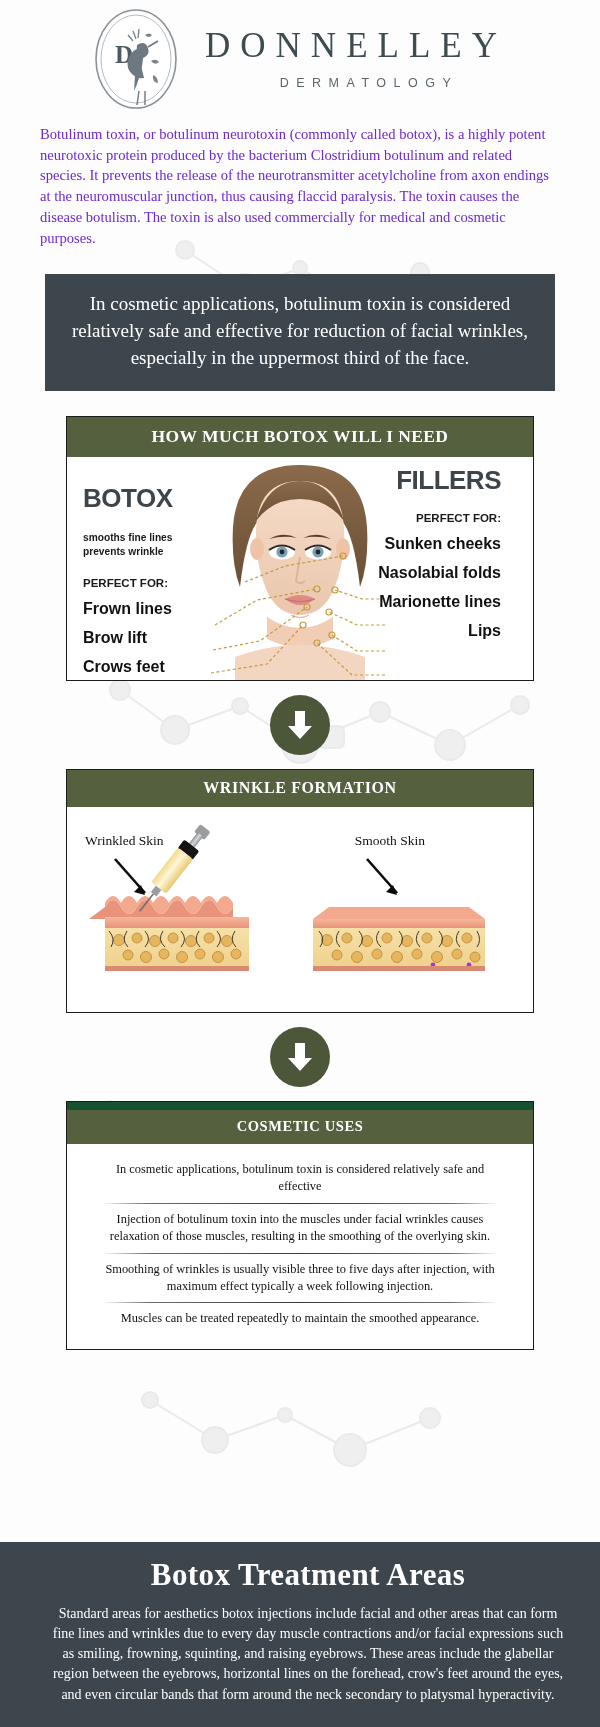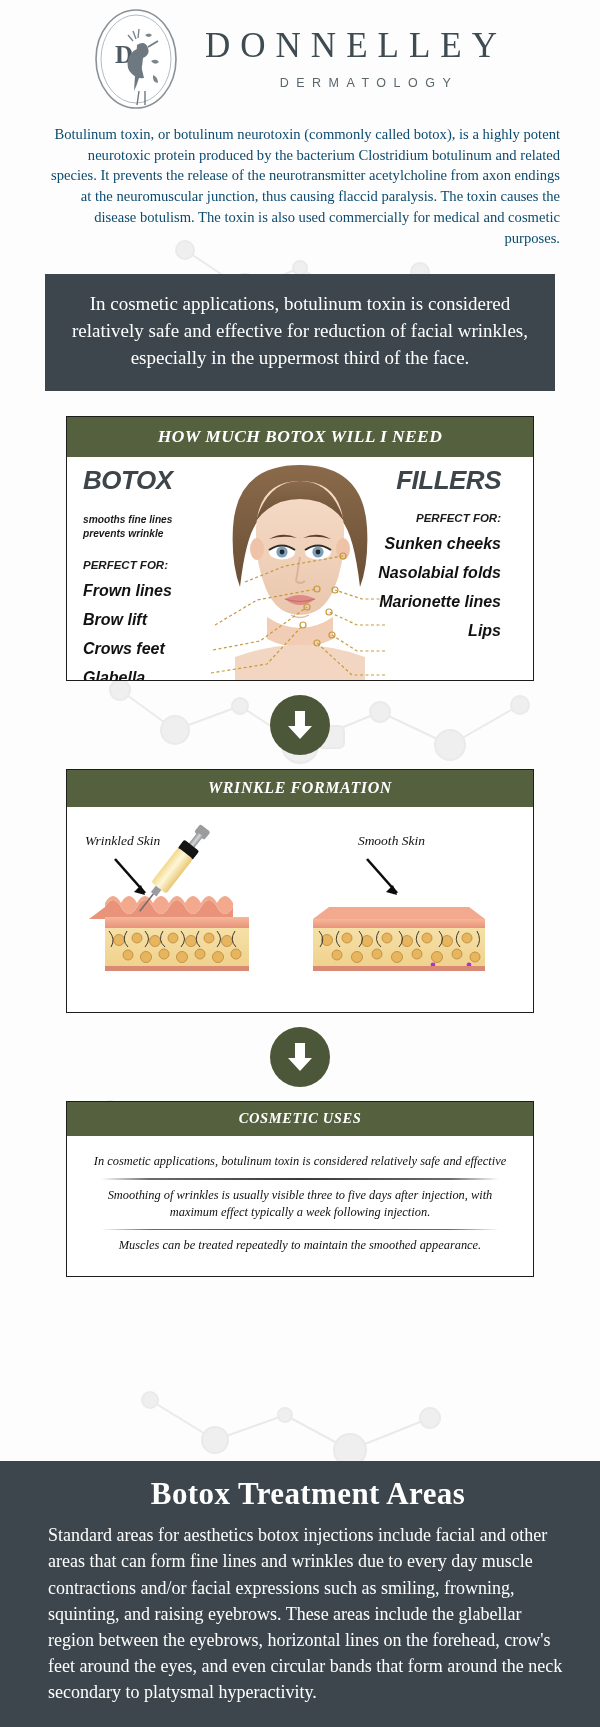--- a/index.html
+++ b/index.html
@@ -16,64 +16,64 @@
   .molecules{position:absolute;left:0;top:0;width:600px;height:1727px;z-index:0;pointer-events:none;opacity:.75;}
 
   
   .logo-band{position:relative;z-index:2;height:118px;display:flex;align-items:center;justify-content:center;gap:16px;}
   .logo-mark{width:86px;height:104px;flex:0 0 auto;}
   .logo-text{display:flex;flex-direction:column;align-items:center;}
   .logo-name{font-family:"Liberation Serif", serif;font-size:35px;letter-spacing:10px;color:#3e4c52;line-height:1.05;padding-left:10px;}
   .logo-sub{font-family:"Liberation Sans", sans-serif;font-size:12.5px;letter-spacing:7.5px;color:#5a666c;margin-top:11px;padding-left:8px;margin-left:28px;}
 
   
-  .intro{position:relative;z-index:2;width:520px;margin:6px auto 16px;text-align:right;font-size:14.6px;line-height:1.42;color:#0c4a6e;}
+  .intro{position:relative;z-index:2;width:520px;margin:6px auto 16px;text-align:left;font-size:14.6px;line-height:1.42;color:#6d28d9;}
 
   
   .quote-box{position:relative;z-index:2;width:466px;margin:26px auto 0;background:#3c464c;color:#fff;
              text-align:center;padding:17px 22px 19px;font-size:19px;line-height:1.42;}
 
   
-  .panel{position:relative;z-index:2;margin:0 auto;border:1.5px solid #1d1d1d;background:#14532d;font-style:italic;}
+  .panel{position:relative;z-index:2;margin:0 auto;border:1.5px solid #1d1d1d;background:#14532d;}
   .panel-head{background:#55603f;color:#fff;text-align:center;font-weight:bold;}
   .panel-body{background:#fff;}
 
   
   .sec1{width:466px;margin-top:25px;}
   .sec1 .panel-head{font-size:17.5px;letter-spacing:.4px;padding:9px 0 10px;}
   .sec1 .panel-body{height:223px;position:relative;overflow:hidden;}
   .col-title{font-family:"Liberation Sans", sans-serif;font-weight:bold;font-size:26px;color:#3d444a;letter-spacing:-.5px;line-height:1;}
   .col-sub{font-family:"Liberation Sans", sans-serif;font-weight:bold;font-size:10.2px;color:#1a1a1a;line-height:1.32;margin-top:20px;}
   .perfect{font-family:"Liberation Sans", sans-serif;font-weight:bold;font-size:11.5px;color:#1a1a1a;}
   .bullet{font-family:"Liberation Sans", sans-serif;font-weight:bold;font-size:16px;color:#111;margin-top:11px;white-space:nowrap;}
-  .left-col{position:absolute;left:16px;top:10px;width:150px;}
+  .left-col{position:absolute;left:16px;top:28px;width:150px;}
   .right-col{position:absolute;right:32px;top:10px;width:160px;text-align:right;}
   .left-col .perfect{margin-top:19px;}
   .right-col .perfect{margin-top:19px;}
 
   
   .arrow-circle{position:relative;z-index:3;width:60px;height:60px;border-radius:50%;background:#4c5739;margin:0 auto;display:flex;align-items:center;justify-content:center;}
 
   
   .sec2{width:466px;}
   .sec2 .panel-head{font-size:16px;letter-spacing:.6px;padding:9px 0 10px;}
   .sec2 .panel-body{height:205px;position:relative;overflow:hidden;}
   .skin-label{position:absolute;font-family:"Liberation Serif", serif;font-size:13.5px;color:#111;}
 
   
   .sec3{width:466px;}
-  .sec3 .panel-head{font-size:14.5px;letter-spacing:.6px;padding:8px 0 9px;}
+  .sec3 .panel-head{font-size:14.5px;letter-spacing:.6px;padding:8px 0 9px;margin-top:8px;}
   .sec3 .panel-body{padding:10px 26px 14px;}
   .use-item{text-align:center;font-size:12.4px;line-height:1.36;color:#111;padding:7px 0 8px;}
   .use-sep{height:1px;background:linear-gradient(90deg,rgba(0,0,0,0) 0%,#6d6d6d 12%,#3a3a3a 50%,#6d6d6d 88%,rgba(0,0,0,0) 100%);margin:0 8px;}
 
   
   .footer{position:absolute;left:0;bottom:0;width:600px;background:#3c464c;color:#fff;z-index:4;padding:16px 8px 22px;}
   .footer h1{margin:0;text-align:center;font-size:31px;font-weight:bold;letter-spacing:.4px;line-height:1.1;}
-  .footer p{margin:11px auto 0;width:520px;font-size:18px;line-height:1.45;}
+  .footer p{margin:11px auto 0;width:520px;text-align:center;font-size:14px;line-height:1.45;}
 </style>
 </head>
 <body>
 
 <div class="page">
 
   <svg class="molecules" viewBox="0 0 600 1727" preserveAspectRatio="none">
     <g fill="#ebebeb" stroke="#e4e4e4" stroke-width="2">
       <line x1="185" y1="250" x2="245" y2="290"></line>
         <line x1="245" y1="290" x2="300" y2="268"></line>
@@ -378,20 +378,21 @@
       <path d="M10 2 h10 v15 h7 l-12 13 l-12 -13 h7 z" fill="#ffffff"></path>
     </svg>
   </div>
   <div style="height:14px;"></div>
 
   <div class="panel sec3">
     <div class="panel-head">COSMETIC USES</div>
     <div class="panel-body">
       <div class="use-item">In cosmetic applications, botulinum toxin is considered relatively safe and effective</div>
       <div class="use-sep"></div>
+      <div class="use-item">Injection of botulinum toxin into the muscles under facial wrinkles causes relaxation of those muscles, resulting in the smoothing of the overlying skin.</div>
       <div class="use-sep"></div>
       <div class="use-item">Smoothing of wrinkles is usually visible three to five days after injection, with maximum effect typically a week following injection.</div>
       <div class="use-sep"></div>
       <div class="use-item">Muscles can be treated repeatedly to maintain the smoothed appearance.</div>
     </div>
   </div>
 
   <div class="footer">
     <h1>Botox Treatment Areas</h1>
     <p>Standard areas for aesthetics botox injections include facial and other areas that can form fine lines and wrinkles due to every day muscle contractions and/or facial expressions such as smiling, frowning, squinting, and raising eyebrows. These areas include the glabellar region between the eyebrows, horizontal lines on the forehead, crow's feet around the eyes, and even circular bands that form around the neck secondary to platysmal hyperactivity.</p>

